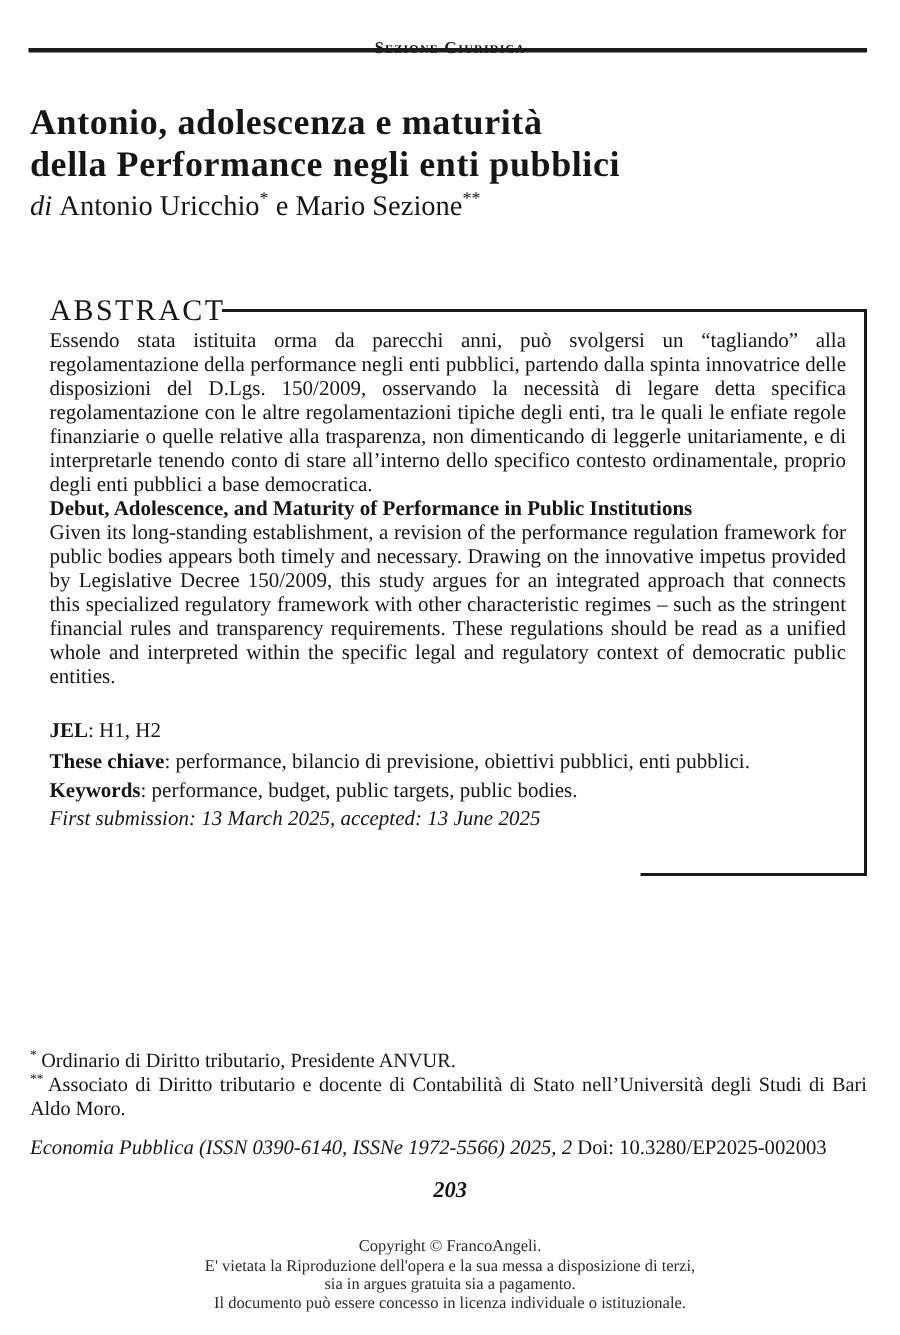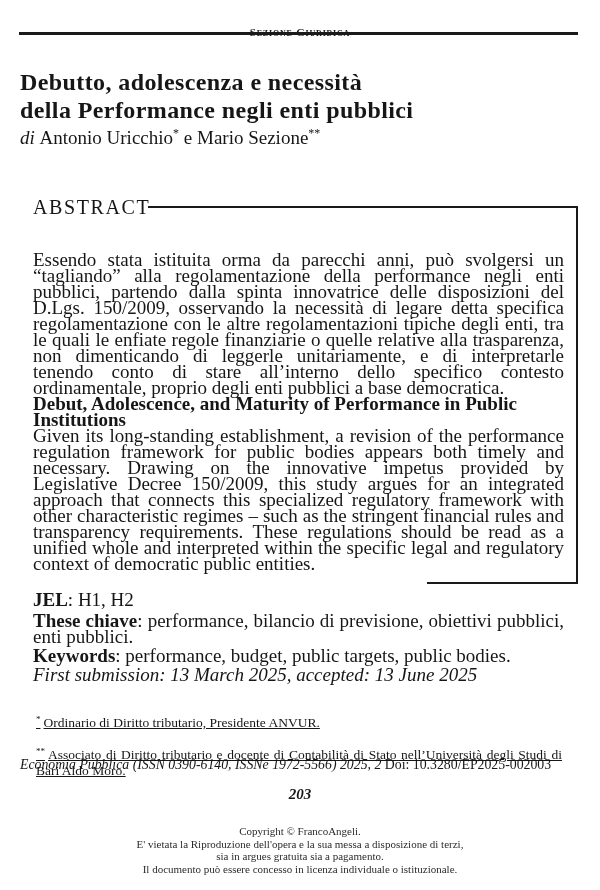--- a/index.html
+++ b/index.html
@@ -38,35 +38,35 @@
   .abstract-label {
     position: absolute; left: 33px; top: 196px;
     font-size: 20px; letter-spacing: 1.6px;
   }
   .rule { position: absolute; background: #1a1a1a; }
   .rule-top    { left: 148px; top: 206px; width: 430px; height: 2px; }
   .rule-right  { left: 576px; top: 206px; width: 2px;  height: 378px; }
   .rule-bottom { left: 427px; top: 582px; width: 151px; height: 2px; }
   .abstract-body {
     position: absolute; left: 33px; top: 220px; width: 531px;
-    font-size: 19px; line-height: 16px; margin-top: 32px;
+    font-size: 14px; line-height: 16px;
   }
   .abstract-body p { margin: 0; }
   .just { text-align: justify; }
   .bold { font-weight: bold; }
   .italic { font-style: italic; }
   .jel   { margin-top: 20px !important; }
   .parole{ margin-top: 5px  !important; }
   .kw    { margin-top: 3px  !important; }
   .subm  { margin-top: 3px  !important; }
   .footnotes {
     position: absolute; left: 20px; top: 699px; width: 558px;
     font-size: 13.5px; line-height: 16px; text-align: justify;
   }
-  .footnotes p { margin: 16px; text-decoration: underline; }
+  .footnotes p { margin: 0; }
   .footnotes sup { font-size: 9px; margin-right: 3px; line-height: 0; }
   .journal-line {
     position: absolute; left: 20px; top: 757px; width: 560px;
     font-size: 13.8px; white-space: nowrap;
   }
   .page-number {
     position: absolute; left: 0; top: 786px; width: 100%;
     text-align: center; font-size: 15px;
     font-weight: bold; font-style: italic;
   }
@@ -80,21 +80,21 @@
 </head>
 <body>
 
 <div class="page">
 
   <div class="section-label">Sezione Giuridica</div>
 
   <div class="header-rule"></div>
 
   <div class="title">
-    <div>Debutto, adolescenza e necessità</div>
+    <div>Antonio, adolescenza e maturità</div>
     <div>della Performance negli enti pubblici</div>
   </div>
 
   <div class="byline"><span class="italic">di </span><span>Antonio Uricchio</span><sup>*</sup><span> e </span><span>Mario Sezione</span><sup>**</sup></div>
 
   <div class="abstract-label">ABSTRACT</div>
 
   <div class="rule rule-top"></div>
   <div class="rule rule-right"></div>
   <div class="rule rule-bottom"></div>

